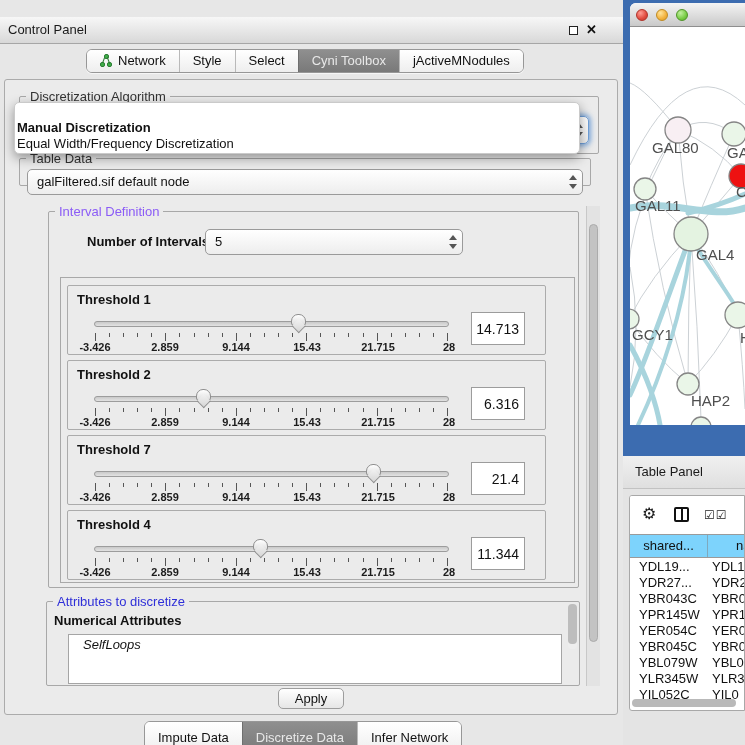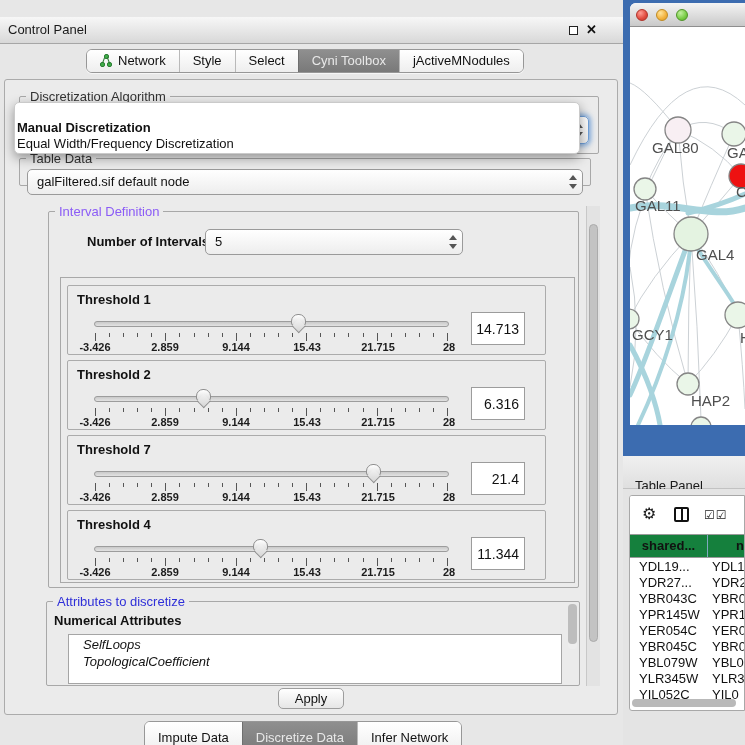--- a/index.html
+++ b/index.html
@@ -133,32 +133,32 @@
   .light { position:absolute; top:6px; width:12px; height:12px; border-radius:50%; cursor:pointer; }
   .light.red    { left:6px;  background:radial-gradient(circle at 35% 30%, #ff9d93, #e04b3e 60%, #c0392e); border:1px solid #b03228; }
   .light.yellow { left:26px; background:radial-gradient(circle at 35% 30%, #ffe49a, #f2b13c 60%, #d99a28); border:1px solid #c08a20; }
   .light.green  { left:46px; background:radial-gradient(circle at 35% 30%, #c2efa0, #78cc44 60%, #5aa82d); border:1px solid #4f9427; }
   #net-canvas { position:absolute; left:0; top:24px; width:115px; height:398px; overflow:hidden; background:#fff; }
   #net-canvas svg { display:block; }
   .net-label { font-family:"Liberation Sans",sans-serif; font-size:15px; fill:#4f4f4f; }
 
   #table-panel-bar { position:absolute; left:0; top:456px; width:122px; height:33px;
                      background:linear-gradient(#f0f0f0,#dfdfdf); border-bottom:1px solid #c2c2c2; }
-  #table-panel-bar .tp-title { position:absolute; left:12px; line-height:32px; color:#1a1a1a;margin-top:14px; }
+  #table-panel-bar .tp-title { position:absolute; left:12px; line-height:32px; color:#1a1a1a; }
   #table-panel-body { position:absolute; left:0; top:489px; width:122px; height:256px; background:#e4e4e4; }
   #tp-inner { position:absolute; left:6px; top:6px; width:116px; height:216px;
               background:#fff; border:1px solid #a8a8a8; border-radius:3px 0 0 3px; overflow:hidden; }
   #tp-toolbar { position:absolute; left:0; top:0; width:100%; height:38px; background:#fff; }
   .gear-ic { position:absolute; left:12px; top:8px; font-size:16px; color:#1a1a1a; cursor:pointer; }
   .col-ic { position:absolute; left:44px; top:11px; width:15px; height:15px; border:2px solid #111; border-radius:2px; cursor:pointer; }
   .col-ic:before { content:""; position:absolute; left:4.5px; top:0; width:2px; height:11px; background:#111; }
   .check-ics { position:absolute; left:74px; top:12px; font-size:12px; letter-spacing:1px; color:#222; cursor:pointer; }
   #tp-header { position:absolute; left:0; top:38px; width:130px; height:24px; display:flex;
                border-top:1px solid #9a9a9a; border-bottom:1px solid #9a9a9a; }
-  .th-cell { background:#15803d; line-height:22px; cursor:pointer;font-weight:bold; }
+  .th-cell { background:#7dd3fc; line-height:22px; cursor:pointer; }
   .th-cell.c1 { width:78px; text-align:center; border-right:1px solid #7fa9be; }
   .th-cell.c2 { width:52px; padding-left:28px; }
   #tp-rows { position:absolute; left:0; top:63px; width:130px; }
   .tp-row { display:flex; height:16px; line-height:16px; cursor:pointer; }
   .tp-row .c1 { width:78px; padding-left:9px; }
   .tp-row .c2 { width:52px; padding-left:4px; }
   #tp-hscroll { position:absolute; left:2px; bottom:3px; width:110px; height:8px; }
   #tp-hscroll .thumb-h { position:absolute; left:0; top:0; width:104px; height:8px;
                background:#b9b9b9; border-radius:4px; cursor:pointer; }
 
@@ -428,21 +428,20 @@
       </div>
     </div>
 
     <div class="groupbox" id="attr-group">
       <span class="group-label blue">Attributes to discretize</span>
       <span id="attr-title">Numerical Attributes</span>
       <div id="attr-list">
 
           <div class="list-item">SelfLoops</div>
 
-          <div class="list-item">TopologicalCoefficient</div>
 
         </div>
       <div id="attr-scrollbar">
         <div class="thumb-v2"></div>
       </div>
     </div>
 
     <div id="apply-btn">Apply</div>
   </div>
 

